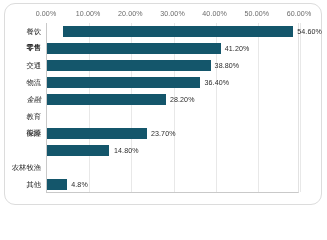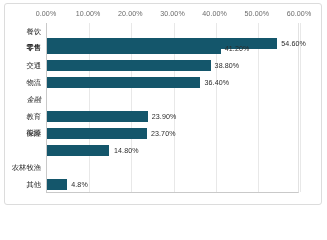--- a/index.html
+++ b/index.html
@@ -14,21 +14,21 @@
     overflow: hidden;
   }
   #chart-frame {
     position: absolute;
     left: 4px;
     top: 3px;
     width: 318px;
     height: 202px;
     box-sizing: border-box;
     border: 1px solid #dcdcdc;
-    border-radius: 3px;
+    border-radius: 11px;
     background: #ffffff;
   }
   
   #axis-labels {
     position: absolute;
     left: 0;
     top: 6px;
     width: 318px;
     height: 12px;
   }
@@ -126,39 +126,39 @@
   <div id="plot-area">
     <div id="gridlines">
         <div class="gridline" style="left: 42.1667px; background: rgb(232, 232, 232);"></div>
         <div class="gridline" style="left: 84.3333px; background: rgb(232, 232, 232);"></div>
         <div class="gridline" style="left: 126.5px; background: rgb(232, 232, 232);"></div>
         <div class="gridline" style="left: 168.667px; background: rgb(232, 232, 232);"></div>
         <div class="gridline" style="left: 210.833px; background: rgb(232, 232, 232);"></div>
         <div class="gridline" style="left: 253px; background: rgb(232, 232, 232);"></div>
       </div>
     <div id="rows">
-        <div class="row" style="top: 12px; height: 17px;">
+        <div class="row" style="top: 0px; height: 17px; margin-left: 16px;">
           <div class="bar" style="width: 230.23px; height: 10.5px; top: 3.25px; bottom: auto; background: rgb(20, 86, 107);"></div>
           <span class="bar-value" style="left: 234.23px; color: rgb(43, 43, 43);">54.60%</span>
         </div>
         <div class="row" style="top: 17px; height: 17px;">
           <div class="bar" style="width: 173.727px; height: 10.5px; top: 3.25px; bottom: auto; background: rgb(20, 86, 107);"></div>
           <span class="bar-value" style="left: 177.727px; color: rgb(43, 43, 43);">41.20%</span>
         </div>
         <div class="row" style="top: 34px; height: 17px; text-align: right;">
           <div class="bar" style="width: 163.607px; height: 10.5px; top: 3.25px; bottom: auto; background: rgb(20, 86, 107);"></div>
           <span class="bar-value" style="left: 167.607px; color: rgb(43, 43, 43);">38.80%</span>
         </div>
         <div class="row" style="top: 51px; height: 17px;">
           <div class="bar" style="width: 153.487px; height: 10.5px; top: 3.25px; bottom: auto; background: rgb(20, 86, 107);"></div>
           <span class="bar-value" style="left: 157.487px; color: rgb(43, 43, 43);">36.40%</span>
         </div>
-        <div class="row" style="top: 85px; height: 17px;">
-          <div class="bar" style="width: 100.778px; height: 10.5px; top: 3.25px; bottom: auto; background: rgb(20, 86, 107);"></div>
-          <span class="bar-value" style="left: 104.778px; color: rgb(43, 43, 43);">23.90%</span>
+        <div class="row" style="top: 68px; height: 17px;">
+          <div class="bar" style="width: 118.91px; height: 10.5px; top: 3.25px; bottom: auto; background: rgb(20, 86, 107);"></div>
+          <span class="bar-value" style="left: 122.91px; color: rgb(43, 43, 43);">28.20%</span>
         </div>
         <div class="row" style="top: 102px; height: 17px;">
           <div class="bar" style="width: 99.935px; height: 10.5px; top: 3.25px; bottom: auto; background: rgb(20, 86, 107);"></div>
           <span class="bar-value" style="left: 103.935px; color: rgb(43, 43, 43);">23.70%</span>
         </div>
         <div class="row" style="top: 119px; height: 17px;">
           <div class="bar" style="width: 62.4067px; height: 10.5px; top: 3.25px; bottom: auto; background: rgb(20, 86, 107);"></div>
           <span class="bar-value" style="left: 67px; color: rgb(43, 43, 43);">14.80%</span>
         </div>
         <div class="row" style="top: 153px; height: 17px;">

